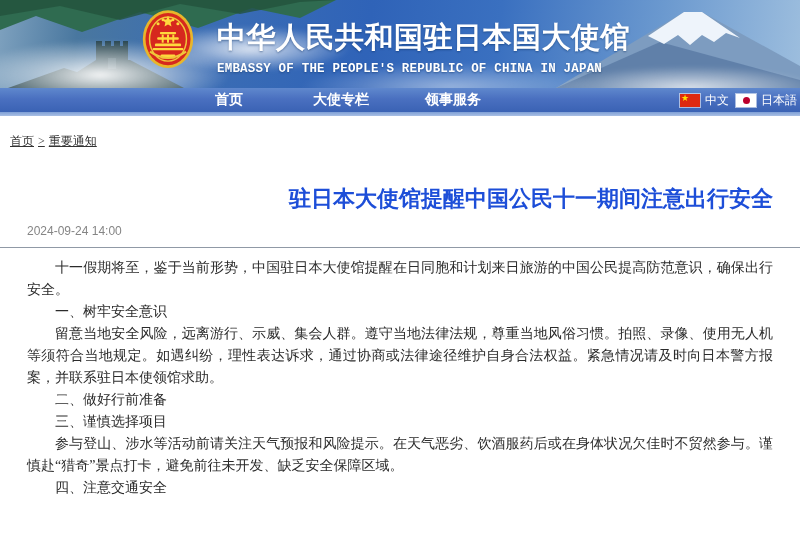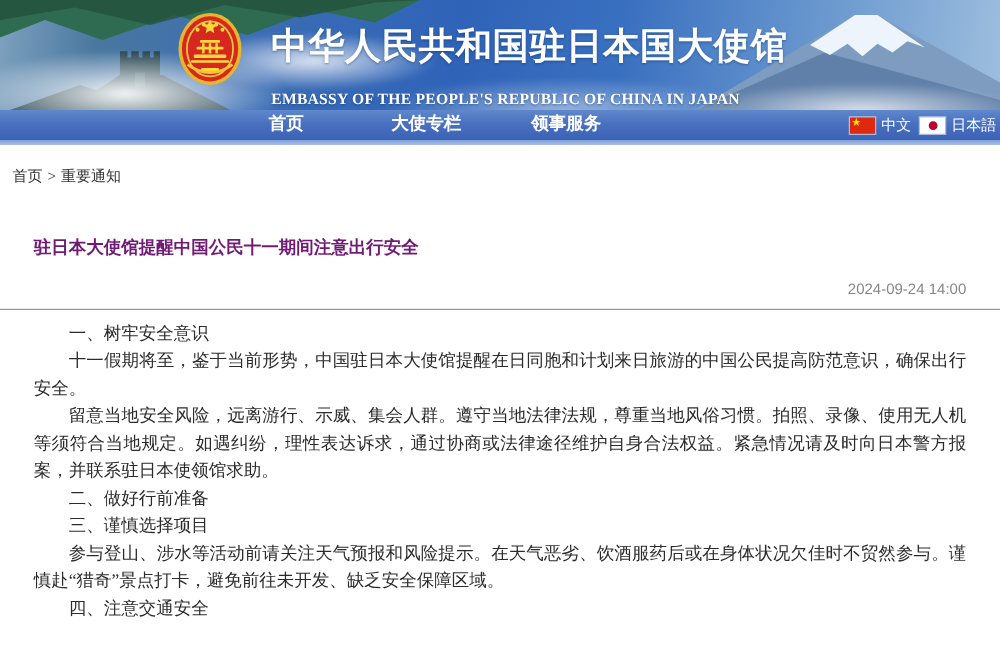--- a/index.html
+++ b/index.html
@@ -9,50 +9,50 @@
   
   .banner{position:relative;width:800px;height:88px;overflow:hidden;
     background:linear-gradient(97deg,#7fa2bf 0%,#49779f 10%,#3b6db4 26%,#2f63b8 46%,#3a70c0 62%,#6b99cf 82%,#9dbede 100%);}
   .banner svg.art{position:absolute;left:0;top:0;}
   .cloud{position:absolute;border-radius:50%;
     background:radial-gradient(closest-side,rgba(255,255,255,.95),rgba(255,255,255,0));filter:blur(2px);}
   .emblem{position:absolute;left:141px;top:7px;width:54px;height:66px;}
   .banner-titles{position:absolute;left:217px;top:18px;color:#fff;}
   .banner-title-cn{font-family:"Liberation Sans","DejaVu Sans",sans-serif;font-weight:bold;
     font-size:29px;line-height:38px;letter-spacing:0.5px;text-shadow:0 1px 2px rgba(0,40,90,.45);white-space:nowrap;}
-  .banner-title-en{font-family:Liberation Serif, serif;font-weight:bold;
-    font-size:12.5px;line-height:16px;margin-top:15px;letter-spacing:0.2px;text-shadow:0 1px 2px rgba(0,40,90,.45);white-space:nowrap;}
+  .banner-title-en{font-family:Liberation Mono, monospace;font-weight:bold;
+    font-size:12.5px;line-height:16px;margin-top:5px;letter-spacing:0.2px;text-shadow:0 1px 2px rgba(0,40,90,.45);white-space:nowrap;}
 
   
   .nav{position:relative;width:800px;height:24px;
     background:linear-gradient(#5f88cd 0%,#4a70c0 45%,#3a62b4 100%);}
   .nav-items{position:absolute;left:173px;top:0;height:24px;display:flex;}
   .nav-item{width:112px;height:24px;line-height:24px;text-align:center;color:#fff;
     font-size:14px;font-weight:bold;cursor:pointer;white-space:nowrap;
     font-family:"Liberation Serif","DejaVu Serif",serif;}
   .nav-langs{position:absolute;right:3px;top:0;height:24px;display:flex;align-items:center;gap:7px;}
   .lang{display:flex;align-items:center;gap:5px;cursor:pointer;color:#fff;font-size:12px;
     font-family:"Liberation Sans","DejaVu Sans",sans-serif;white-space:nowrap;}
   .flag{width:20px;height:13px;position:relative;flex:0 0 auto;box-shadow:0 0 0 1px rgba(255,255,255,.55);}
   .flag-cn{background:#de2910;}
   .flag-cn .star{position:absolute;left:1px;top:-2px;color:#ffde00;font-size:9px;line-height:13px;}
   .flag-jp{background:#fff;}
   .flag-jp .dot{position:absolute;left:6.5px;top:3px;width:7px;height:7px;border-radius:50%;background:#bc002d;}
   .nav-strip{width:800px;height:4px;background:linear-gradient(#7e9fd6,#a9bfe4);}
 
   
-  .breadcrumb{padding:17px 0 0 10px;font-size:12px;color:#333;}
+  .breadcrumb{padding:17px 0 0 10px;font-size:12px;color:#333;text-decoration:underline;}
   .breadcrumb a{color:#333;text-decoration:none;cursor:pointer;}
   .crumb-sep{margin:0 4px;color:#333;}
 
   
   .article{padding:0 27px;}
-  .article-title{margin-top:37px;text-align:left;font-size:14px;font-weight:bold;color:#701a75;
+  .article-title{margin-top:37px;text-align:right;font-size:22px;font-weight:bold;color:#1d4ed8;
     line-height:24px;}
-  .article-date{margin-top:13px;text-align:right;font-size:12px;color:#858585;
+  .article-date{margin-top:13px;text-align:left;font-size:12px;color:#858585;
     font-family:"Liberation Sans","DejaVu Sans",sans-serif;}
   .article-hr{height:0;border:none;border-top:1px solid #9099a6;margin:9px -27px 0 -27px;}
   .article-body{margin-top:9px;font-size:14px;line-height:22px;color:#2b2b2b;}
   .article-body p{margin:0;text-indent:2em;text-align:justify;}
 </style>
 </head>
 <body>
 
 <div class="page">
 
@@ -139,22 +139,22 @@
 
   <div class="breadcrumb">
     <a>首页</a><span class="crumb-sep">&gt;</span><a>重要通知</a>
   </div>
 
   <div class="article">
     <div class="article-title">驻日本大使馆提醒中国公民十一期间注意出行安全</div>
     <div class="article-date">2024-09-24 14:00</div>
     <hr class="article-hr">
     <div class="article-body">
+      <p>十一假期将至，鉴于当前形势，中国驻日本大使馆提醒在日同胞和计划来日旅游的中国公民提高防范意识，确保出行安全。</p>
       <p>一、树牢安全意识</p>
-      <p>十一假期将至，鉴于当前形势，中国驻日本大使馆提醒在日同胞和计划来日旅游的中国公民提高防范意识，确保出行安全。</p>
       <p>留意当地安全风险，远离游行、示威、集会人群。遵守当地法律法规，尊重当地风俗习惯。拍照、录像、使用无人机等须符合当地规定。如遇纠纷，理性表达诉求，通过协商或法律途径维护自身合法权益。紧急情况请及时向日本警方报案，并联系驻日本使领馆求助。</p>
       <p>二、做好行前准备</p>
       <p>三、谨慎选择项目</p>
       <p>参与登山、涉水等活动前请关注天气预报和风险提示。在天气恶劣、饮酒服药后或在身体状况欠佳时不贸然参与。谨慎赴“猎奇”景点打卡，避免前往未开发、缺乏安全保障区域。</p>
       <p>四、注意交通安全</p>
 
     </div>
   </div>
 
 </div>

